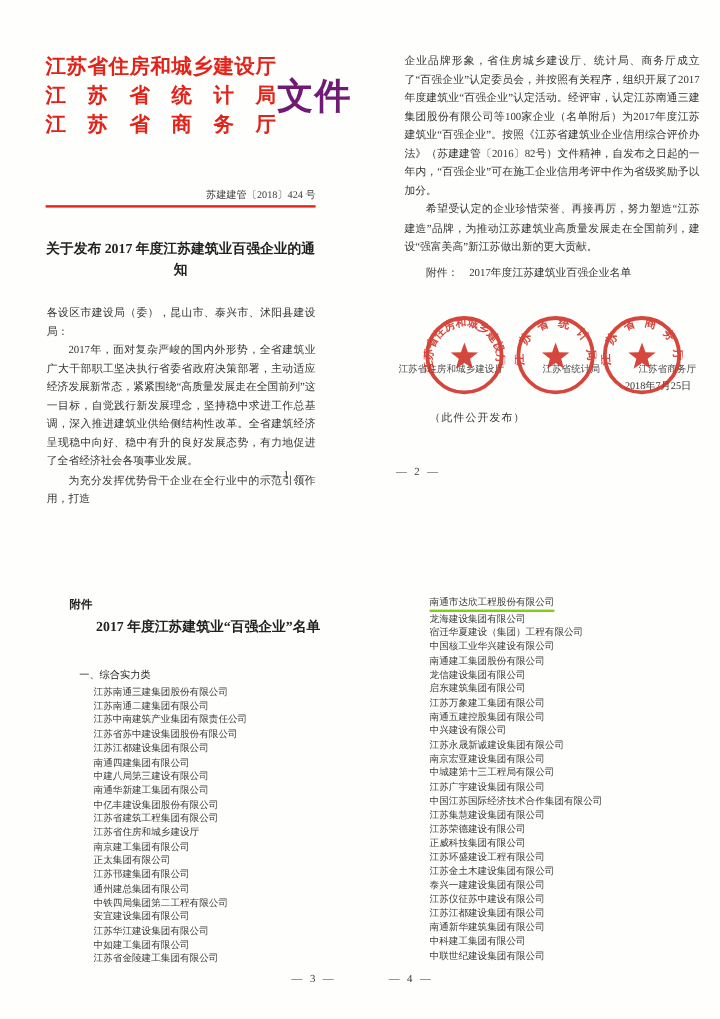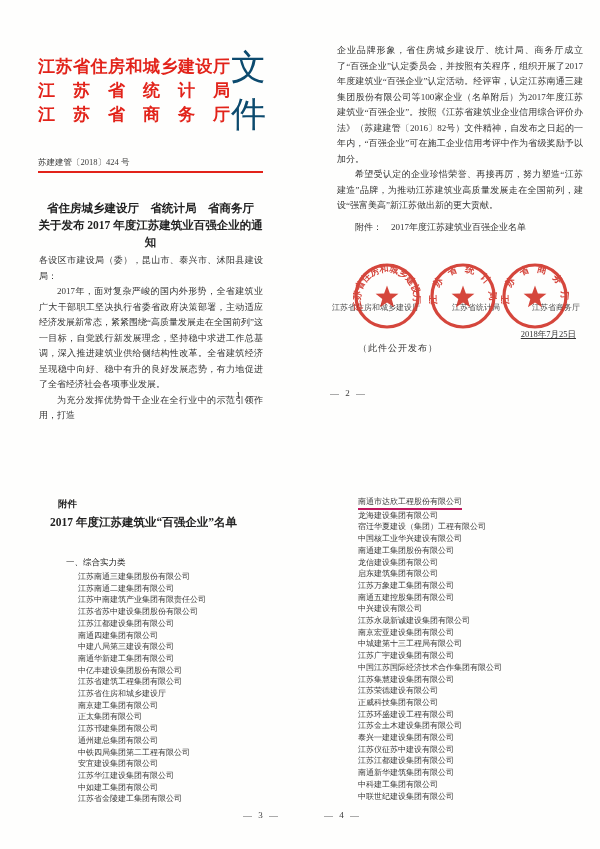--- a/index.html
+++ b/index.html
@@ -9,76 +9,75 @@
   #p1{left:30px;top:30px;width:270px;height:400px;}
   #p2{left:320px;top:30px;width:270px;height:400px;}
   #p3{left:30px;top:490px;width:270px;height:355px;margin-left:20px;}
   #p4{left:320px;top:460px;width:270px;height:385px;}
   .abs{position:absolute;}
 
   
   .masthead{position:absolute;left:8px;top:14px;width:258px;display:flex;align-items:center;}
   .mast-lines{width:192px;color:#e2231a;font-weight:bold;font-size:17px;line-height:24px;white-space:nowrap;}
   .mast-line{letter-spacing:0.5px;}
-  .mast-suffix{color:#0c4a6e;font-weight:normal;font-size:35px;margin-left:1px;letter-spacing:1px;}
-  .docnum{top:127px;left:8px;width:225px;text-align:left;font-size:8.5px;color:#3a3a3a;}
+  .mast-suffix{color:#701a75;font-weight:bold;font-size:30px;margin-left:1px;letter-spacing:1px;}
+  .docnum{top:127px;left:8px;width:225px;text-align:right;font-size:8.5px;color:#3a3a3a;}
   .red-rule{top:141px;left:8px;width:225px;height:2px;background:#e2231a;}
   .doc-title{top:170px;left:8px;width:225px;text-align:center;font-weight:bold;font-size:11.5px;line-height:17px;color:#222;}
   .bodytext{font-size:9px;line-height:15.5px;text-align:justify;color:#333;}
   .bodytext p{margin:0;}
   .bodytext p.ind{text-indent:2em;}
   #p1 .bodytext{top:223px;left:9px;width:224px;}
   #p2 .bodytext{top:13px;left:17px;width:246px;}
   .pagenum{font-size:9px;letter-spacing:2px;color:#3a3a3a;white-space:nowrap;}
   #pn1{top:360px;right:42px;}
   #pn2{top:358px;left:10px;}
   #pn3{top:320px;right:40px;}
   #pn4{top:350px;left:4px;}
 
   
   .attach-line{top:191px;left:17px;width:246px;font-size:9px;text-indent:2em;color:#333;}
   .seal-block{top:224px;left:0;width:270px;height:115px;}
   .sig-row{position:absolute;top:48px;left:12px;width:248px;display:flex;justify-content:space-between;
            font-size:8px;color:#4a4a4a;white-space:nowrap;}
-  .sig-date{position:absolute;top:75px;right:14px;font-size:8.5px;color:#333;text-decoration:underline;}
+  .sig-date{position:absolute;top:62px;right:14px;font-size:8.5px;color:#333;}
   .seal{position:absolute;top:8px;width:68px;height:68px;opacity:0.87;}
   .seal-ring{fill:none;stroke:#cf2b20;stroke-width:3.2px;}
   .seal-star{fill:#cf2b20;}
   .seal-text{fill:#cf2b20;font-size:9.5px;font-weight:bold;font-family:"Liberation Serif",serif;}
   #seal1{left:33px;} #seal2{left:109px;} #seal3{left:181px;}
   .public-note{top:312px;left:38px;font-size:9px;letter-spacing:1px;color:#333;}
 
   
   .attach-label{top:8px;left:8px;font-weight:bold;font-size:9.5px;color:#222;}
-  .list-title{top:25px;left:0;width:225px;text-align:left;font-weight:bold;font-size:11.5px;color:#222;font-family:Liberation Serif, serif;}
+  .list-title{top:25px;left:11px;width:225px;text-align:center;font-weight:bold;font-size:11.5px;color:#222;font-family:Liberation Serif, serif;}
   .category{top:67px;left:16px;font-weight:normal;font-size:8.5px;color:#222;}
   .company-list{font-size:8px;line-height:11.7px;color:#3a3a3a;}
   #p3-list{top:81px;left:28px;width:235px;}
   #p4-list{top:36px;left:38px;width:228px;}
   .company{white-space:nowrap;}
-  .company.underlined{width:fit-content;border-bottom:2px solid #be185d;padding-bottom:0px;}
+  .company.underlined{width:fit-content;border-bottom:2px solid #84cc16;padding-bottom:0px;}
 </style>
 </head>
 <body>
 
 <div class="sheet">
 
   <div class="page" id="p1">
     <div class="masthead">
       <div class="mast-lines">
         <div class="mast-line">江苏省住房和城乡建设厅</div>
         <div class="mast-line">江　苏　省　统　计　局</div>
         <div class="mast-line">江　苏　省　商　务　厅</div>
       </div>
       <div class="mast-suffix">文件</div>
     </div>
     <div class="abs docnum">苏建建管〔2018〕424 号</div>
     <div class="abs red-rule"></div>
     <div class="abs doc-title">
-      <div>省住房城乡建设厅　省统计局　省商务厅</div>
       <div>关于发布 2017 年度江苏建筑业百强企业的通知</div>
     </div>
     <div class="abs bodytext">
       <p>各设区市建设局（委），昆山市、泰兴市、沭阳县建设局：</p>
       <p class="ind">2017年，面对复杂严峻的国内外形势，全省建筑业广大干部职工坚决执行省委省政府决策部署，主动适应经济发展新常态，紧紧围绕“高质量发展走在全国前列”这一目标，自觉践行新发展理念，坚持稳中求进工作总基调，深入推进建筑业供给侧结构性改革。全省建筑经济呈现稳中向好、稳中有升的良好发展态势，有力地促进了全省经济社会各项事业发展。</p>
       <p class="ind">为充分发挥优势骨干企业在全行业中的示范引领作用，打造</p>
     </div>
     <div class="abs pagenum" id="pn1">— 1 —</div>
   </div>
 

